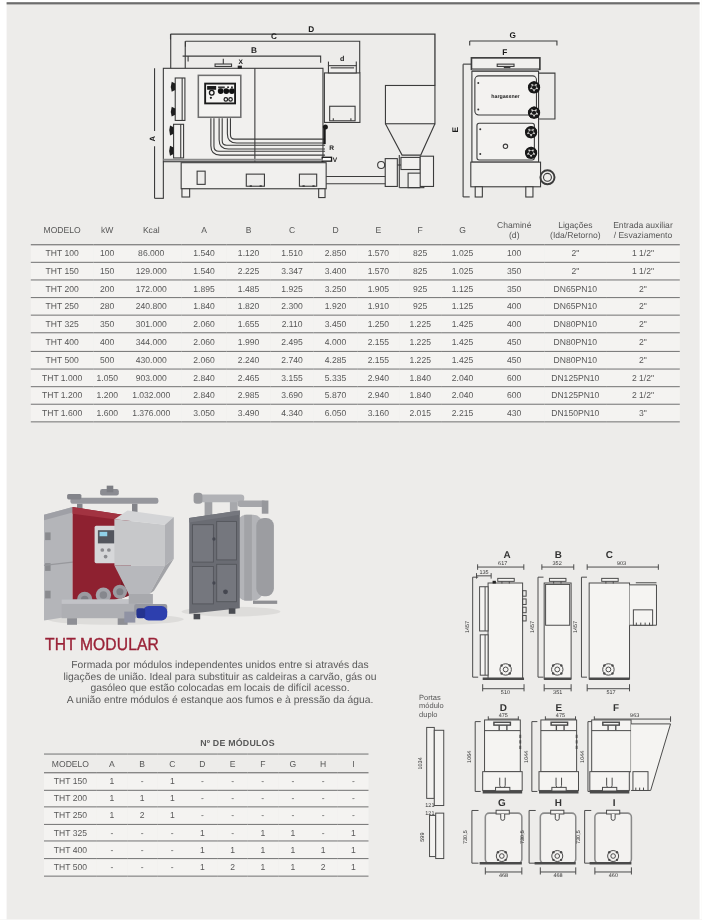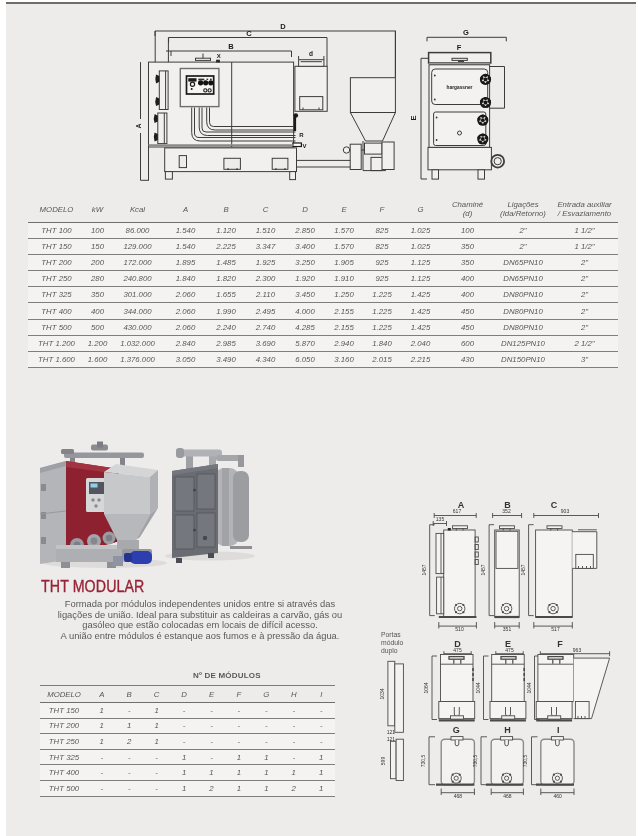--- a/index.html
+++ b/index.html
@@ -1,29 +1,29 @@
 <!DOCTYPE html>
 <html><head>
 <meta charset="utf-8">
 <style>
   html,body{margin:0;padding:0;}
   body{width:638px;height:836px;background:#ffffff;font-family:"Liberation Sans",sans-serif;position:relative;overflow:hidden;-webkit-font-smoothing:antialiased;}
   .panel{position:absolute;left:6px;top:2px;width:630px;height:834px;background:#edecea;border-top:2px solid #6d6d6d;box-sizing:border-box;}
   .abs{position:absolute;}
   
-  table{border-collapse:collapse;table-layout:fixed;font-style:italic;}
+  table{border-collapse:collapse;table-layout:fixed;}
   #t1{position:absolute;left:28px;top:196px;width:590px;font-size:7.8px;color:#575757;}
   #t1 th{font-weight:normal;vertical-align:middle;padding:0;line-height:9px;height:26px;}
   #t1 td{text-align:center;padding:0;height:15.1px;background:#f4f3f1;border-bottom:1px solid #7e7e7e;}
   #t1 thead th{border-bottom:1.5px solid #6f6f6f;}
   
   #t2{position:absolute;left:40px;top:685px;width:295px;font-size:7.8px;color:#575757;border-top:1px solid #7d7d7d;}
   #t2 th{font-weight:normal;padding:0;height:16px;border-bottom:1.2px solid #6f6f6f;}
   #t2 td{text-align:center;padding:0;height:14.6px;background:#f4f3f1;border-bottom:1px solid #7e7e7e;}
-  .t2title{position:absolute;left:182px;top:671px;font-size:8px;color:#595959;font-weight:bold;letter-spacing:.2px;margin-left:11px;}
+  .t2title{position:absolute;left:182px;top:671px;font-size:8px;color:#595959;font-weight:bold;letter-spacing:.2px;}
   .tht{position:absolute;left:41px;top:578px;font-size:15.8px;color:#9a2237;letter-spacing:.1px;transform:scaleX(0.9);transform-origin:0 0;-webkit-text-stroke:0.35px #9a2237;}
   .para{position:absolute;left:40px;top:599px;width:320px;font-size:9.4px;line-height:10.6px;color:#5a5a5a;text-align:center;}
   .portas{position:absolute;left:381px;top:631px;font-size:6.8px;line-height:7.8px;color:#555;}
 </style>
 </head>
 <body>
 <div class="panel"></div>
 <svg class="abs" style="left:0;top:0" width="638" height="836" viewBox="0 0 638 836" fill="none">
 <g stroke="#3c3c3c" stroke-width="1">
 
@@ -592,20 +592,35 @@
         <td>2.740</td>
         <td>4.285</td>
         <td>2.155</td>
         <td>1.225</td>
         <td>1.425</td>
         <td>450</td>
         <td>DN80PN10</td>
         <td>2"</td>
       </tr>
 <tr>
+        <td>THT 1.000</td>
+        <td>1.050</td>
+        <td>903.000</td>
+        <td>2.840</td>
+        <td>2.465</td>
+        <td>3.155</td>
+        <td>5.335</td>
+        <td>2.940</td>
+        <td>1.840</td>
+        <td>2.040</td>
+        <td>600</td>
+        <td>DN125PN10</td>
+        <td>2 1/2"</td>
+      </tr>
+<tr>
         <td>THT 1.200</td>
         <td>1.200</td>
         <td>1.032.000</td>
         <td>2.840</td>
         <td>2.985</td>
         <td>3.690</td>
         <td>5.870</td>
         <td>2.940</td>
         <td>1.840</td>
         <td>2.040</td>

